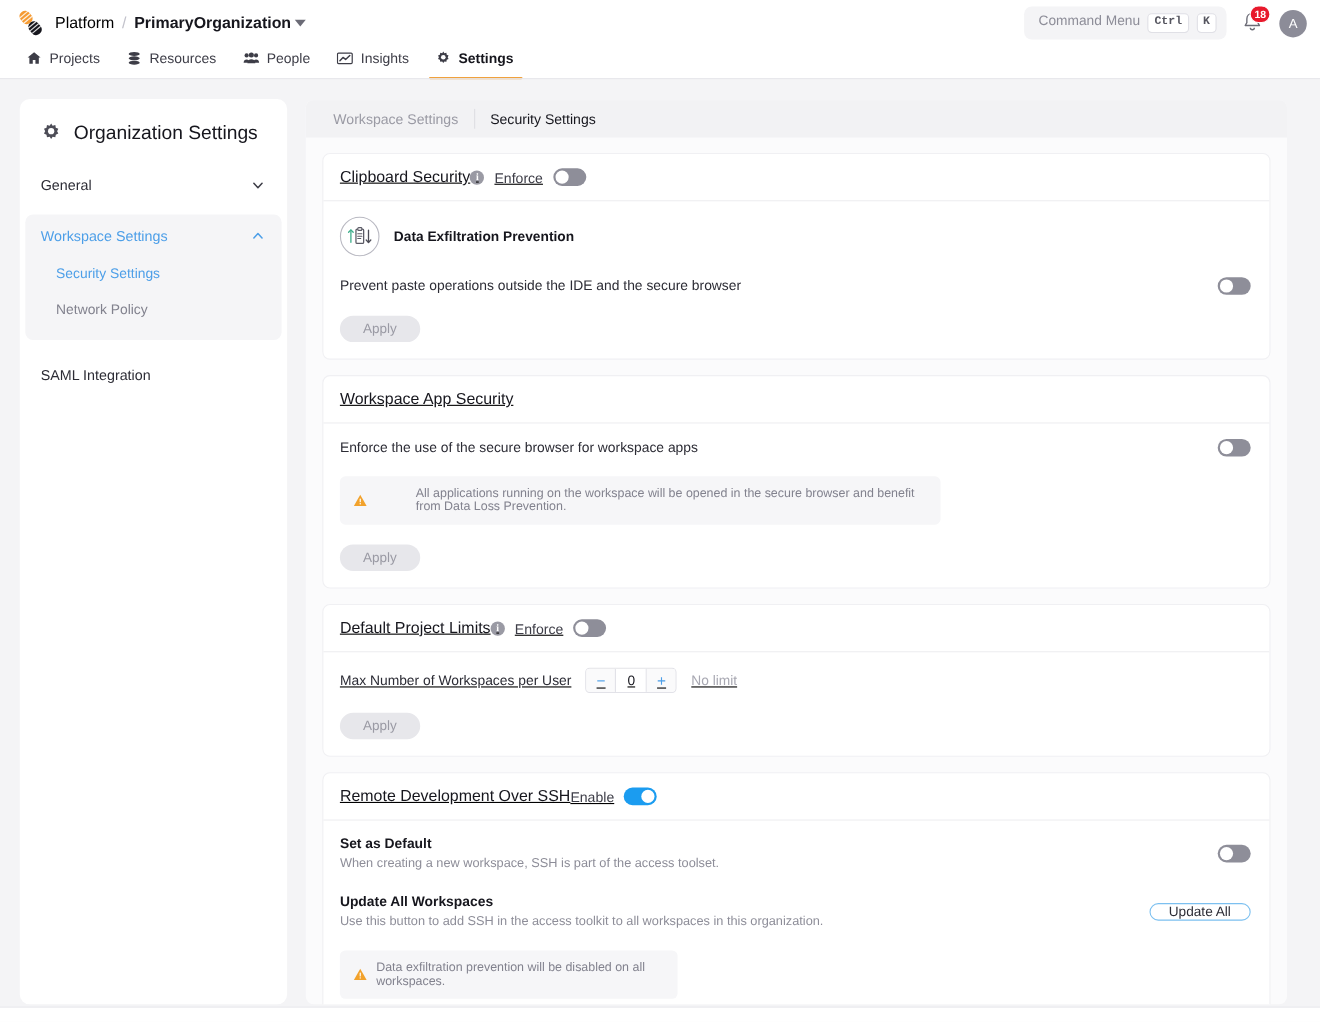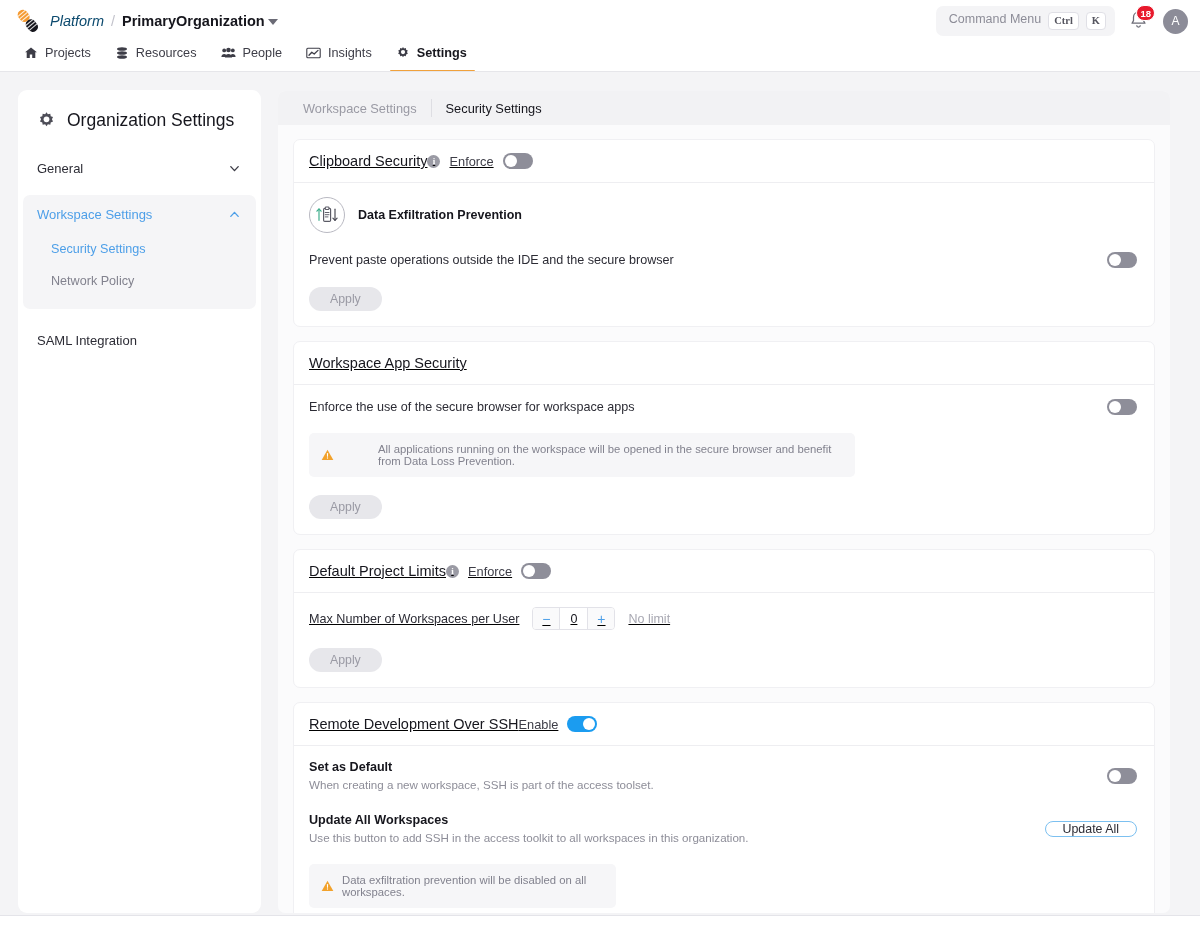--- a/index.html
+++ b/index.html
@@ -21,21 +21,21 @@
     display: flex; align-items: center;
   }
   .logo-wrap {
     width: 34px; height: 34px; margin-left: 11px;
     display: flex; align-items: center; justify-content: center;
   }
   .breadcrumb {
     display: flex; align-items: baseline; gap: 7px;
     margin-left: 5px; font-size: 14.5px;
   }
-  .crumb-muted { color: #0c4a6e; font-style: italic; }
+  .crumb-muted { color: #000000; }
   .crumb-sep { color: #c2c2cb; }
   .crumb-strong { color: #16161d; font-weight: bold; font-size: 14.5px; }
   .crumb-caret {
     display: inline-block; width: 0; height: 0; margin-left: 3px;
     border-left: 5px solid transparent; border-right: 5px solid transparent;
     border-top: 6px solid #6b6b76; vertical-align: middle;
   }
 
   .topbar-right {
     position: absolute; right: 12px; top: 0; height: 42px;
@@ -43,21 +43,21 @@
   }
   .cmd-menu {
     display: flex; align-items: flex-start; gap: 7px;
     background: #f4f4f6; border-radius: 7px;
     padding: 6px 9px 6px 13px; height: 30px;
   }
   .cmd-menu-label { font-size: 12.5px; color: #8d8d98; }
   .kbd {
     background: #ffffff; border: 1px solid #e0e0e6; border-radius: 4px;
     font-size: 10.5px; color: #55555f; padding: 2px 5px;
-    font-family: Liberation Serif, serif; font-weight: bold;
+    font-family: Liberation Mono, monospace; font-weight: bold;
     line-height: 1.1;
   }
   .bell-wrap { position: relative; width: 22px; height: 24px; }
   .badge {
     position: absolute; right: -5px; top: -4px;
     min-width: 16px; height: 16px; border-radius: 8px;
     background: #e8192c; color: #fff; font-size: 9.5px; font-weight: bold;
     display: flex; align-items: center; justify-content: center;
     padding: 0 3px; border: 1.5px solid #fff;
   }

